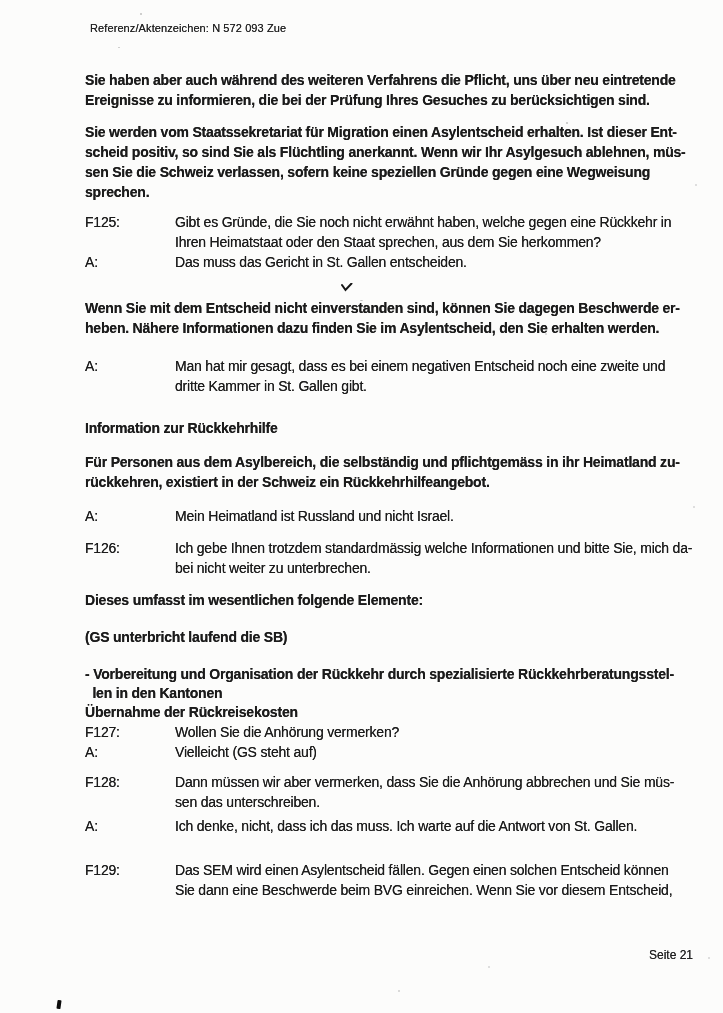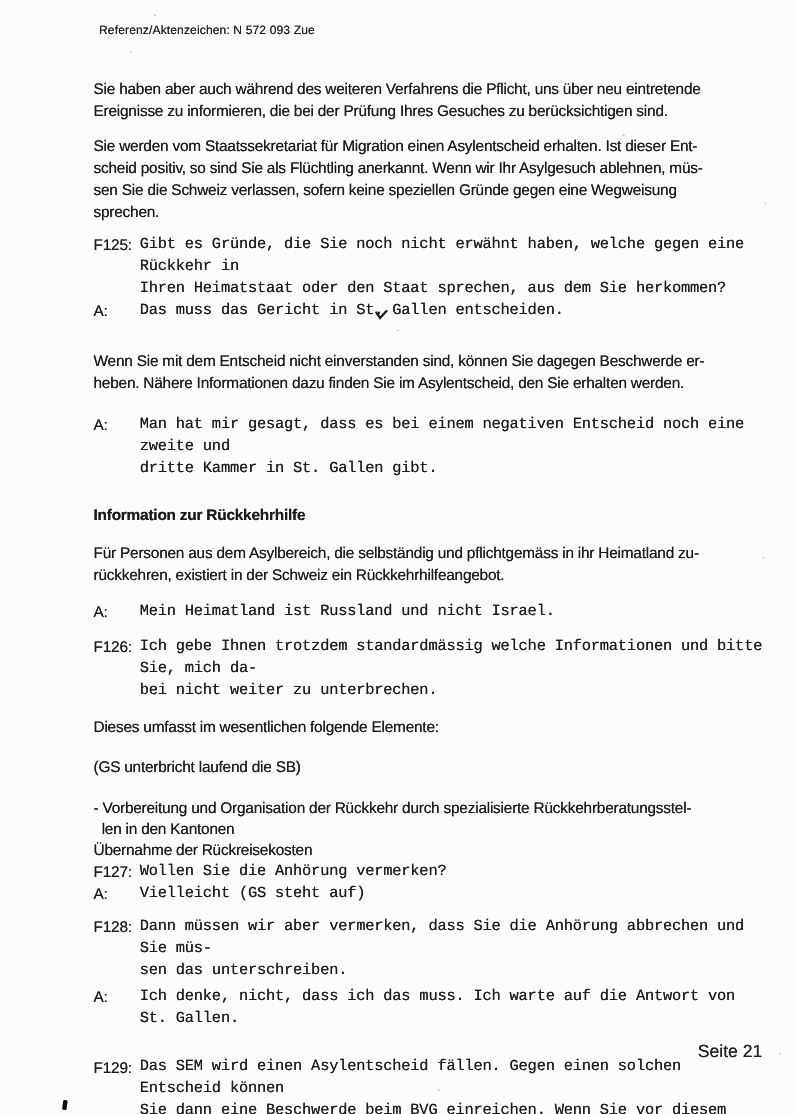--- a/index.html
+++ b/index.html
@@ -14,29 +14,29 @@
   .doc-header{
     position:absolute;left:90px;top:22px;
     font-size:11px;letter-spacing:.1px;color:#222;
     text-shadow:0 0 .4px #444;
   }
   .content{
     position:absolute;left:85px;top:70px;width:615px;
     font-size:14px;line-height:20px;letter-spacing:-.2px;
     text-shadow:0 0 .4px #3a3a3a;
   }
-  .para{white-space:pre-wrap;margin:0;}
+  .para{white-space:pre-wrap;margin:0;font-weight:bold;}
   .heading{font-weight:bold;margin:0;white-space:pre-wrap;}
-  .qa{display:flex;margin:0;}
+  .qa{display:flex;margin:0;gap:48px;}
   .qa-label{width:42px;flex:0 0 42px;}
-  .qa-text{white-space:pre-wrap;flex:1;font-family:Liberation Mono, monospace;}
+  .qa-text{white-space:pre-wrap;flex:1;}
   .list{line-height:19px;}
   .footer{
     position:absolute;right:30px;top:948px;
-    font-size:16px;color:#222;text-shadow:0 0 .4px #444;
+    font-size:12px;color:#222;text-shadow:0 0 .4px #444;
   }
   .hw-mark{position:absolute;left:341px;top:278px;}
   .ink-blot{
     position:absolute;left:57px;top:1000px;width:4px;height:9px;
     background:#0c0c0c;border-radius:1px;transform:rotate(8deg);
   }
   .speck{position:absolute;width:2px;height:2px;border-radius:50%;background:#777;opacity:.45;}
   .speck.s1{left:140px;top:13px;}
   .speck.s2{left:118px;top:47px;width:2px;height:1px;}
   .speck.s3{left:566px;top:122px;}

